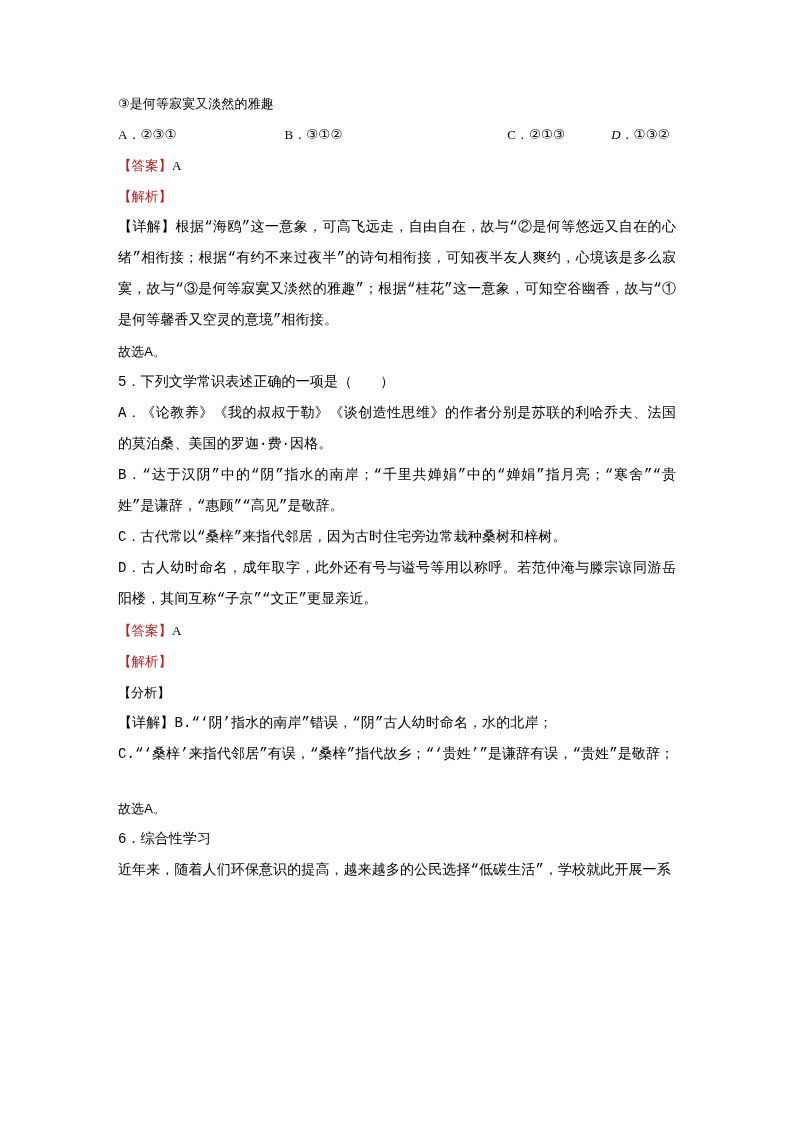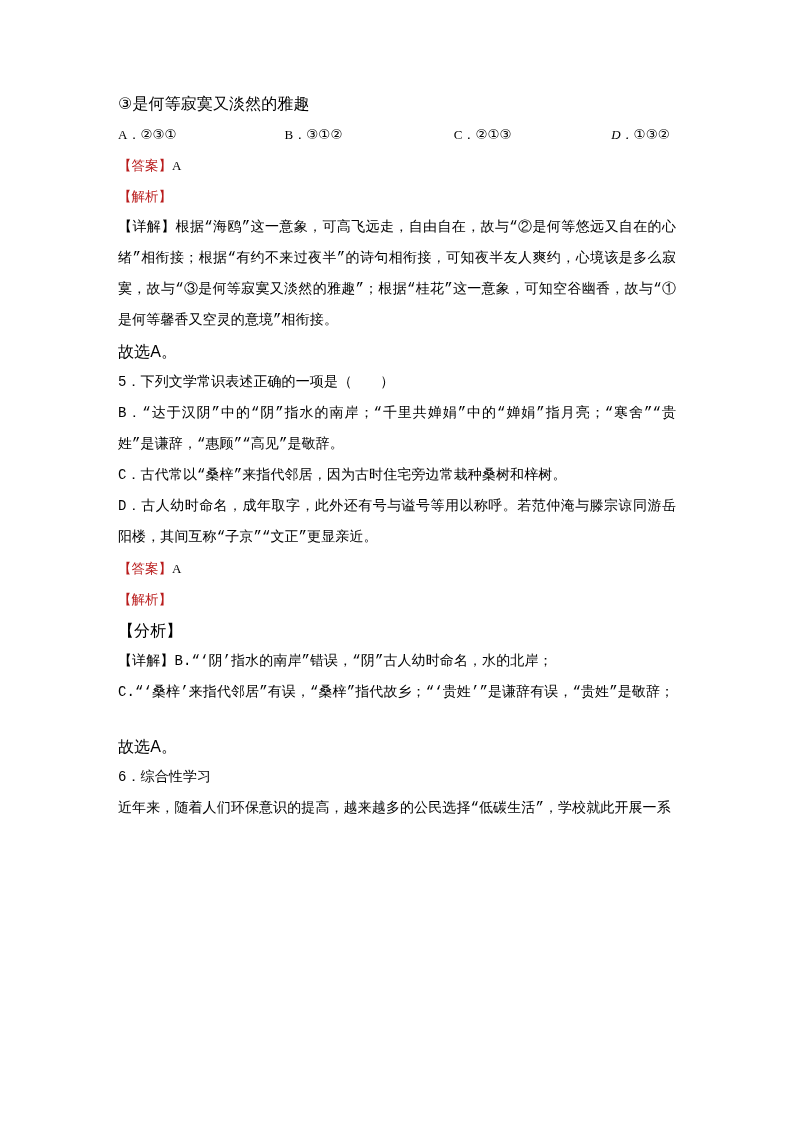--- a/index.html
+++ b/index.html
@@ -14,21 +14,21 @@
     color: #000000;
   }
   .page {
     position: relative;
     width: 794px;
     height: 1123px;
     box-sizing: border-box;
     padding: 88px 118px 60px 118px;
   }
   .line {
-    font-size: 16px;
+    font-size: 13px;
     line-height: 31px;
     white-space: nowrap;
     letter-spacing: 0.1px;
   }
   .para {
     font-size: 14px;
     line-height: 31px;
     text-align: justify;
     letter-spacing: 0.1px;
     font-family: Liberation Mono, monospace;
@@ -45,21 +45,21 @@
     display: flex;
     font-size: 13.5px;
     line-height: 31px;
     gap: 46px;
   }
   .opts > span {
     display: inline-block;
   }
   .opt-a { width: 186px; }
   .opt-b { width: 190px; }
-  .opt-c { width: 172px; }
+  .opt-c { width: 172px; text-align: right; }
   .opt-d { width: 100px; font-style: italic; }
   .lat {
     font-family: "Liberation Serif", "DejaVu Serif", serif;
     font-size: 13px;
   }
   .gap {
     height: 23px;
   }
 </style>
 </head>
@@ -81,20 +81,21 @@
   </div>
 
   <div class="blue-line label-blue">【解析】</div>
 
   <div class="para">【详解】根据“海鸥”这一意象，可高飞远走，自由自在，故与“②是何等悠远又自在的心绪”相衔接；根据“有约不来过夜半”的诗句相衔接，可知夜半友人爽约，心境该是多么寂寞，故与“③是何等寂寞又淡然的雅趣”；根据“桂花”这一意象，可知空谷幽香，故与“①是何等馨香又空灵的意境”相衔接。</div>
 
   <div class="line">故选A。</div>
 
   <div class="para">5．下列文学常识表述正确的一项是（　　）</div>
 
+  <div class="para">A．《论教养》《我的叔叔于勒》《谈创造性思维》的作者分别是苏联的利哈乔夫、法国的莫泊桑、美国的罗迦·费·因格。</div>
 
   <div class="para">B．“达于汉阴”中的“阴”指水的南岸；“千里共婵娟”中的“婵娟”指月亮；“寒舍”“贵姓”是谦辞，“惠顾”“高见”是敬辞。</div>
 
   <div class="para">C．古代常以“桑梓”来指代邻居，因为古时住宅旁边常栽种桑树和梓树。</div>
 
   <div class="para">D．古人幼时命名，成年取字，此外还有号与谥号等用以称呼。若范仲淹与滕宗谅同游岳阳楼，其间互称“子京”“文正”更显亲近。</div>
 
   <div class="blue-line">
     <span class="label-blue">【答案】</span><span class="lat">A</span>
   </div>

